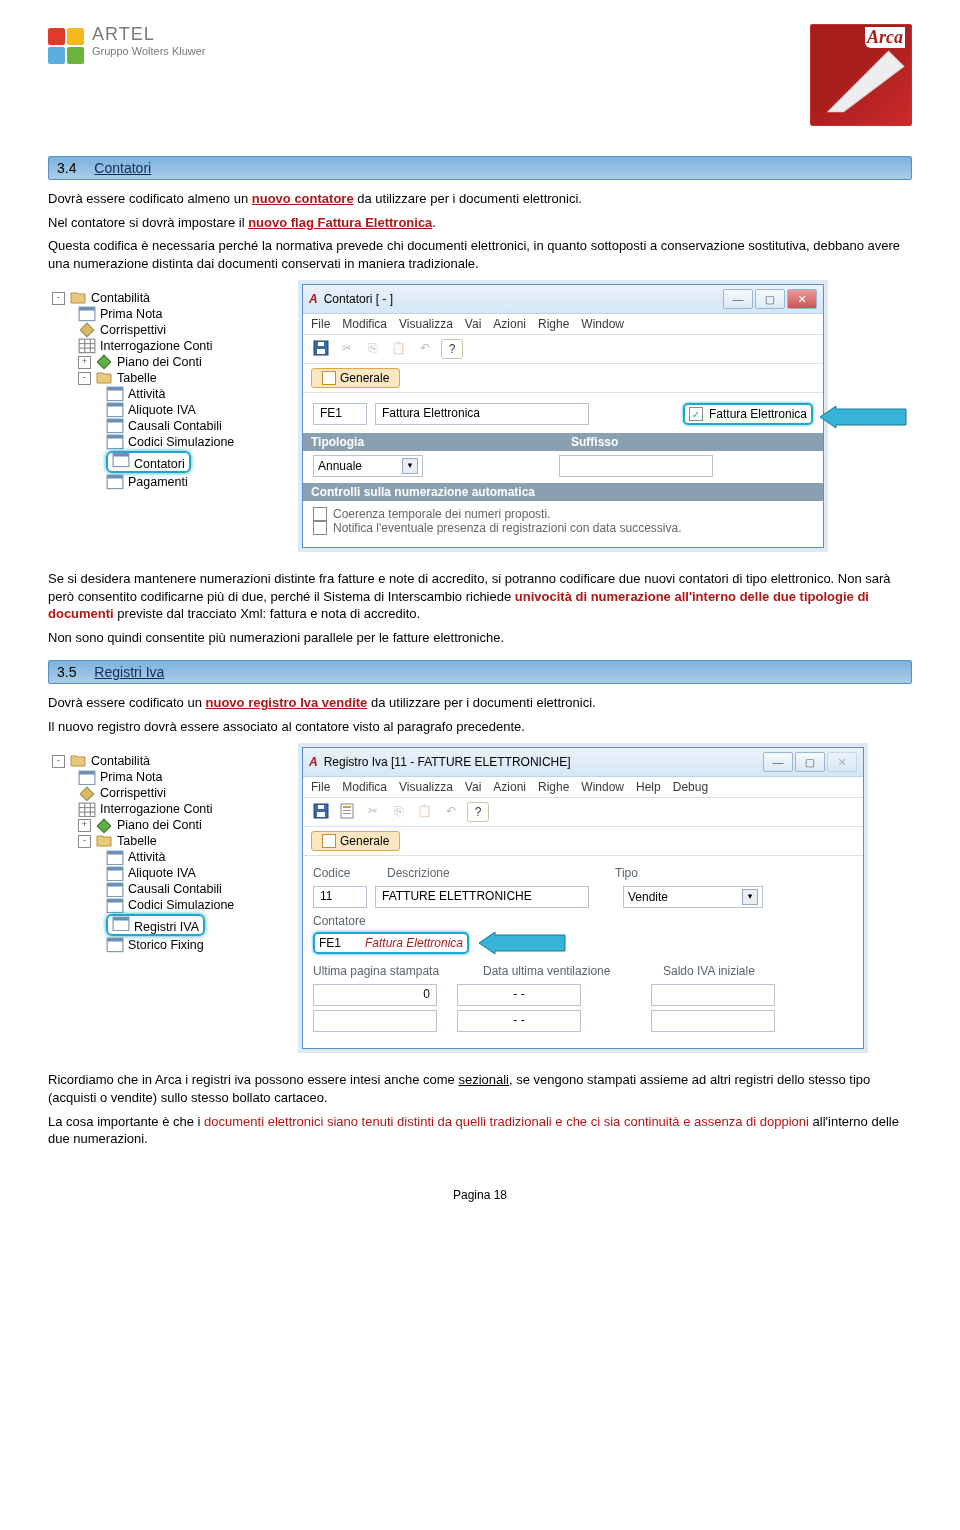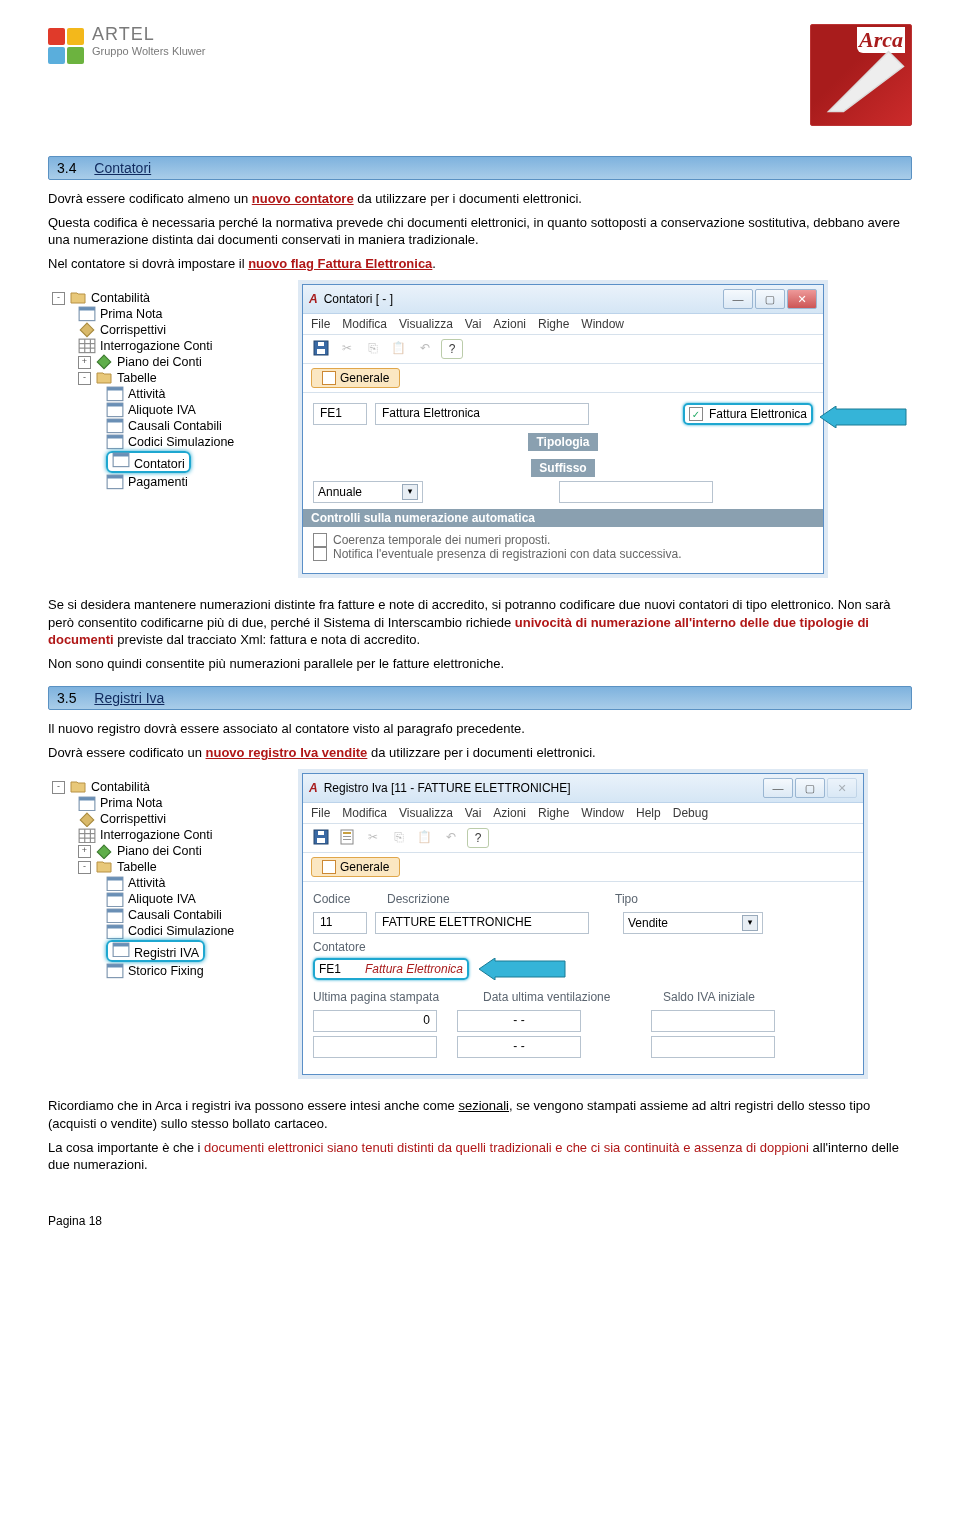--- a/index.html
+++ b/index.html
@@ -39,21 +39,21 @@
   .arca-logo {
     width: 100px; height: 100px;
     border: 1px solid #b33; border-radius: 2px;
     background: linear-gradient(135deg, #a81c1c 40%, #cc2b2b 100%);
     position: relative;
   }
   .arca-logo .name {
     position: absolute; top: 2px; right: 6px;
     font-family: "Times New Roman", serif;
     font-style: italic; font-weight: bold;
-    font-size: 22px; color: #a81c1c;
+    font-size: 18px; color: #a81c1c;
     background:#fff; padding:0 2px;
     border-radius: 0 0 0 6px;
   }
   .arca-logo svg { position:absolute; bottom:6px; left:10px; }
   .section-bar {
     background: linear-gradient(#7eb2de, #a9cde9);
     border: 1px solid #5a91c2;
     border-radius: 2px;
     padding: 3px 8px;
     margin: 14px 0 10px 0;
@@ -178,21 +178,21 @@
   .arrow-cyan {
     position: relative;
     width: 90px; height: 22px;
     display:inline-block;
   }
   .arrow-cyan svg { width:100%; height:100%; }
   .lbl-row{display:flex;gap:28px;margin:4px 0 2px 0;}
   .winlbl{color:#5b6570;font-size:12px;margin-bottom:2px;}
   .redlink{color:#a81c1c;}
   .footer {
-    text-align:left; font-size:12px; margin-top:40px;
+    text-align:center; font-size:12px; margin-top:40px;
   }
 </style>
 </head>
 <body>
 
 <div class="page">
 
   <div class="header">
     <div class="artel-logo">
       <div class="artel-sq">
@@ -215,24 +215,24 @@
   </div>
 
   <div class="section-bar">
     <span class="num">3.4</span>
     <span class="title">Contatori</span>
   </div>
 
   <p class="para">
     <span>Dovrà essere codificato almeno un </span><span class="bold red">nuovo contatore</span><span> da utilizzare per i documenti elettronici.</span>
   </p>
-  <p class="para">Questa codifica è necessaria perché la normativa prevede chi documenti elettronici, in quanto sottoposti a conservazione sostitutiva, debbano avere una numerazione distinta dai documenti conservati in maniera tradizionale.</p>
   <p class="para">
     <span>Nel contatore si dovrà impostare il </span><span class="bold red">nuovo flag Fattura Elettronica</span><span>.</span>
   </p>
+  <p class="para">Questa codifica è necessaria perché la normativa prevede chi documenti elettronici, in quanto sottoposti a conservazione sostitutiva, debbano avere una numerazione distinta dai documenti conservati in maniera tradizionale.</p>
 
   <div class="shot">
 
     <div class="tree" style="width:240px">
       <div class="node">
           <span class="box">-</span>
           <span class="ico ico-book">
             <svg viewBox="0 0 16 14">
               <path d="M1 2h6l1 1h7v9H1z" fill="#e8c87a" stroke="#b89245"></path>
             </svg>
@@ -386,21 +386,21 @@
       <div class="winbody">
         <div class="row">
           <div class="field short">FE1</div>
           <div class="field long">Fattura Elettronica</div>
           <div style="flex:1"></div>
           <span class="cyan-box">
             <span class="chk-box">✓</span>
             <span>Fattura Elettronica</span>
           </span>
         </div>
-        <div class="row" style="gap:8px;margin:8px -10px 0 -10px;flex-direction:column;">
+        <div class="row" style="gap:0;margin:8px -10px 0 -10px;">
           <div class="group-hdr" style="flex:1;margin:0;">Tipologia</div>
           <div class="group-hdr" style="flex:1;margin:0;">Suffisso</div>
         </div>
         <div class="row">
           <div class="dropdown">
                 <span>Annuale</span>
                 <span class="dd-btn">▾</span>
               </div>
           <div style="width:120px"></div>
           <div class="field" style="width:140px"></div>
@@ -427,24 +427,24 @@
   <p class="para">
     <span>Se si desidera mantenere numerazioni distinte fra fatture e note di accredito, si potranno codificare due nuovi contatori di tipo elettronico. Non sarà però consentito codificarne più di due, perché il Sistema di Interscambio richiede </span><span class="bold redplain">univocità di numerazione all'interno delle due tipologie di documenti</span><span> previste dal tracciato Xml: fattura e nota di accredito.</span>
   </p>
   <p class="para">Non sono quindi consentite più numerazioni parallele per le fatture elettroniche.</p>
 
   <div class="section-bar">
     <span class="num">3.5</span>
     <span class="title">Registri Iva</span>
   </div>
 
-  <p class="para">Il nuovo registro dovrà essere associato al contatore visto al paragrafo precedente.</p>
   <p class="para">
     <span>Dovrà essere codificato un </span><span class="bold red">nuovo registro Iva vendite</span><span> da utilizzare per i documenti elettronici.</span>
   </p>
+  <p class="para">Il nuovo registro dovrà essere associato al contatore visto al paragrafo precedente.</p>
 
   <div class="shot">
     <div class="tree" style="width:240px">
       <div class="node">
           <span class="box">-</span>
           <span class="ico ico-book">
             <svg viewBox="0 0 16 14">
               <path d="M1 2h6l1 1h7v9H1z" fill="#e8c87a" stroke="#b89245"></path>
             </svg>
           </span>

